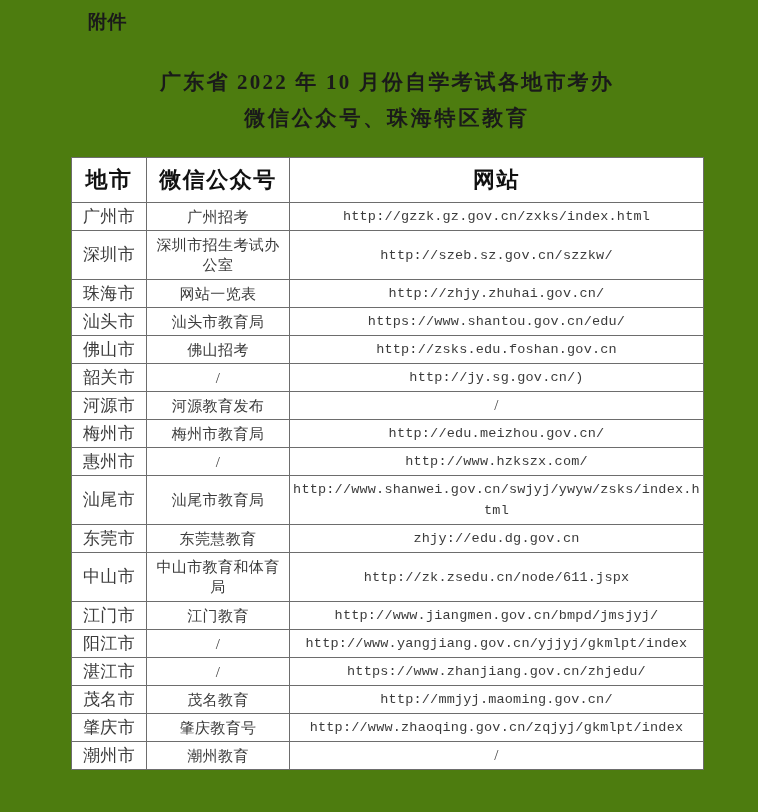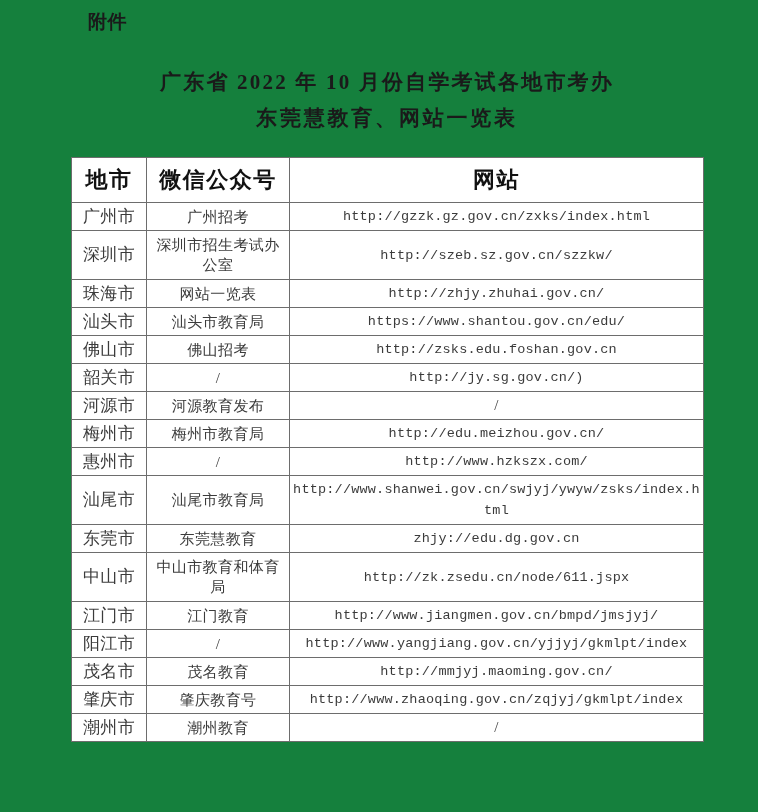--- a/index.html
+++ b/index.html
@@ -12,21 +12,21 @@
     height: 812px;
     font-family: "Liberation Serif", "DejaVu Serif", serif;
     color: #202020;
     overflow: hidden;
   }
 
   .page {
     position: relative;
     width: 758px;
     height: 812px;
-    background: #15803d;
+    background: #4d7c0f;
   }
 
   
   .attachment-label {
     position: absolute;
     left: 88px;
     top: 8px;
     font-size: 19px;
     font-weight: bold;
     letter-spacing: 0.5px;
@@ -117,21 +117,21 @@
 </style>
 </head>
 <body>
 
 <div class="page">
 
   <div class="attachment-label">附件</div>
 
   <div class="doc-title">
     <span class="line1">广东省 2022 年 10 月份自学考试各地市考办</span>
-    <span class="line2">东莞慧教育、网站一览表</span>
+    <span class="line2">微信公众号、珠海特区教育</span>
   </div>
 
   <div class="table-wrap">
     <table class="reg-table">
       <colgroup>
         <col class="c-city">
         <col class="c-wechat">
         <col class="c-site">
       </colgroup>
       <thead>
@@ -206,20 +206,25 @@
             <td class="city">江门市</td>
             <td class="wechat">江门教育</td>
             <td class="site">http://www.jiangmen.gov.cn/bmpd/jmsjyj/</td>
           </tr>
           <tr class="r-normal">
             <td class="city">阳江市</td>
             <td class="wechat slash">/</td>
             <td class="site">http://www.yangjiang.gov.cn/yjjyj/gkmlpt/index</td>
           </tr>
           <tr class="r-normal">
+            <td class="city">湛江市</td>
+            <td class="wechat slash">/</td>
+            <td class="site">https://www.zhanjiang.gov.cn/zhjedu/</td>
+          </tr>
+          <tr class="r-normal">
             <td class="city">茂名市</td>
             <td class="wechat">茂名教育</td>
             <td class="site">http://mmjyj.maoming.gov.cn/</td>
           </tr>
           <tr class="r-normal">
             <td class="city">肇庆市</td>
             <td class="wechat">肇庆教育号</td>
             <td class="site">http://www.zhaoqing.gov.cn/zqjyj/gkmlpt/index</td>
           </tr>
           <tr class="r-normal">

